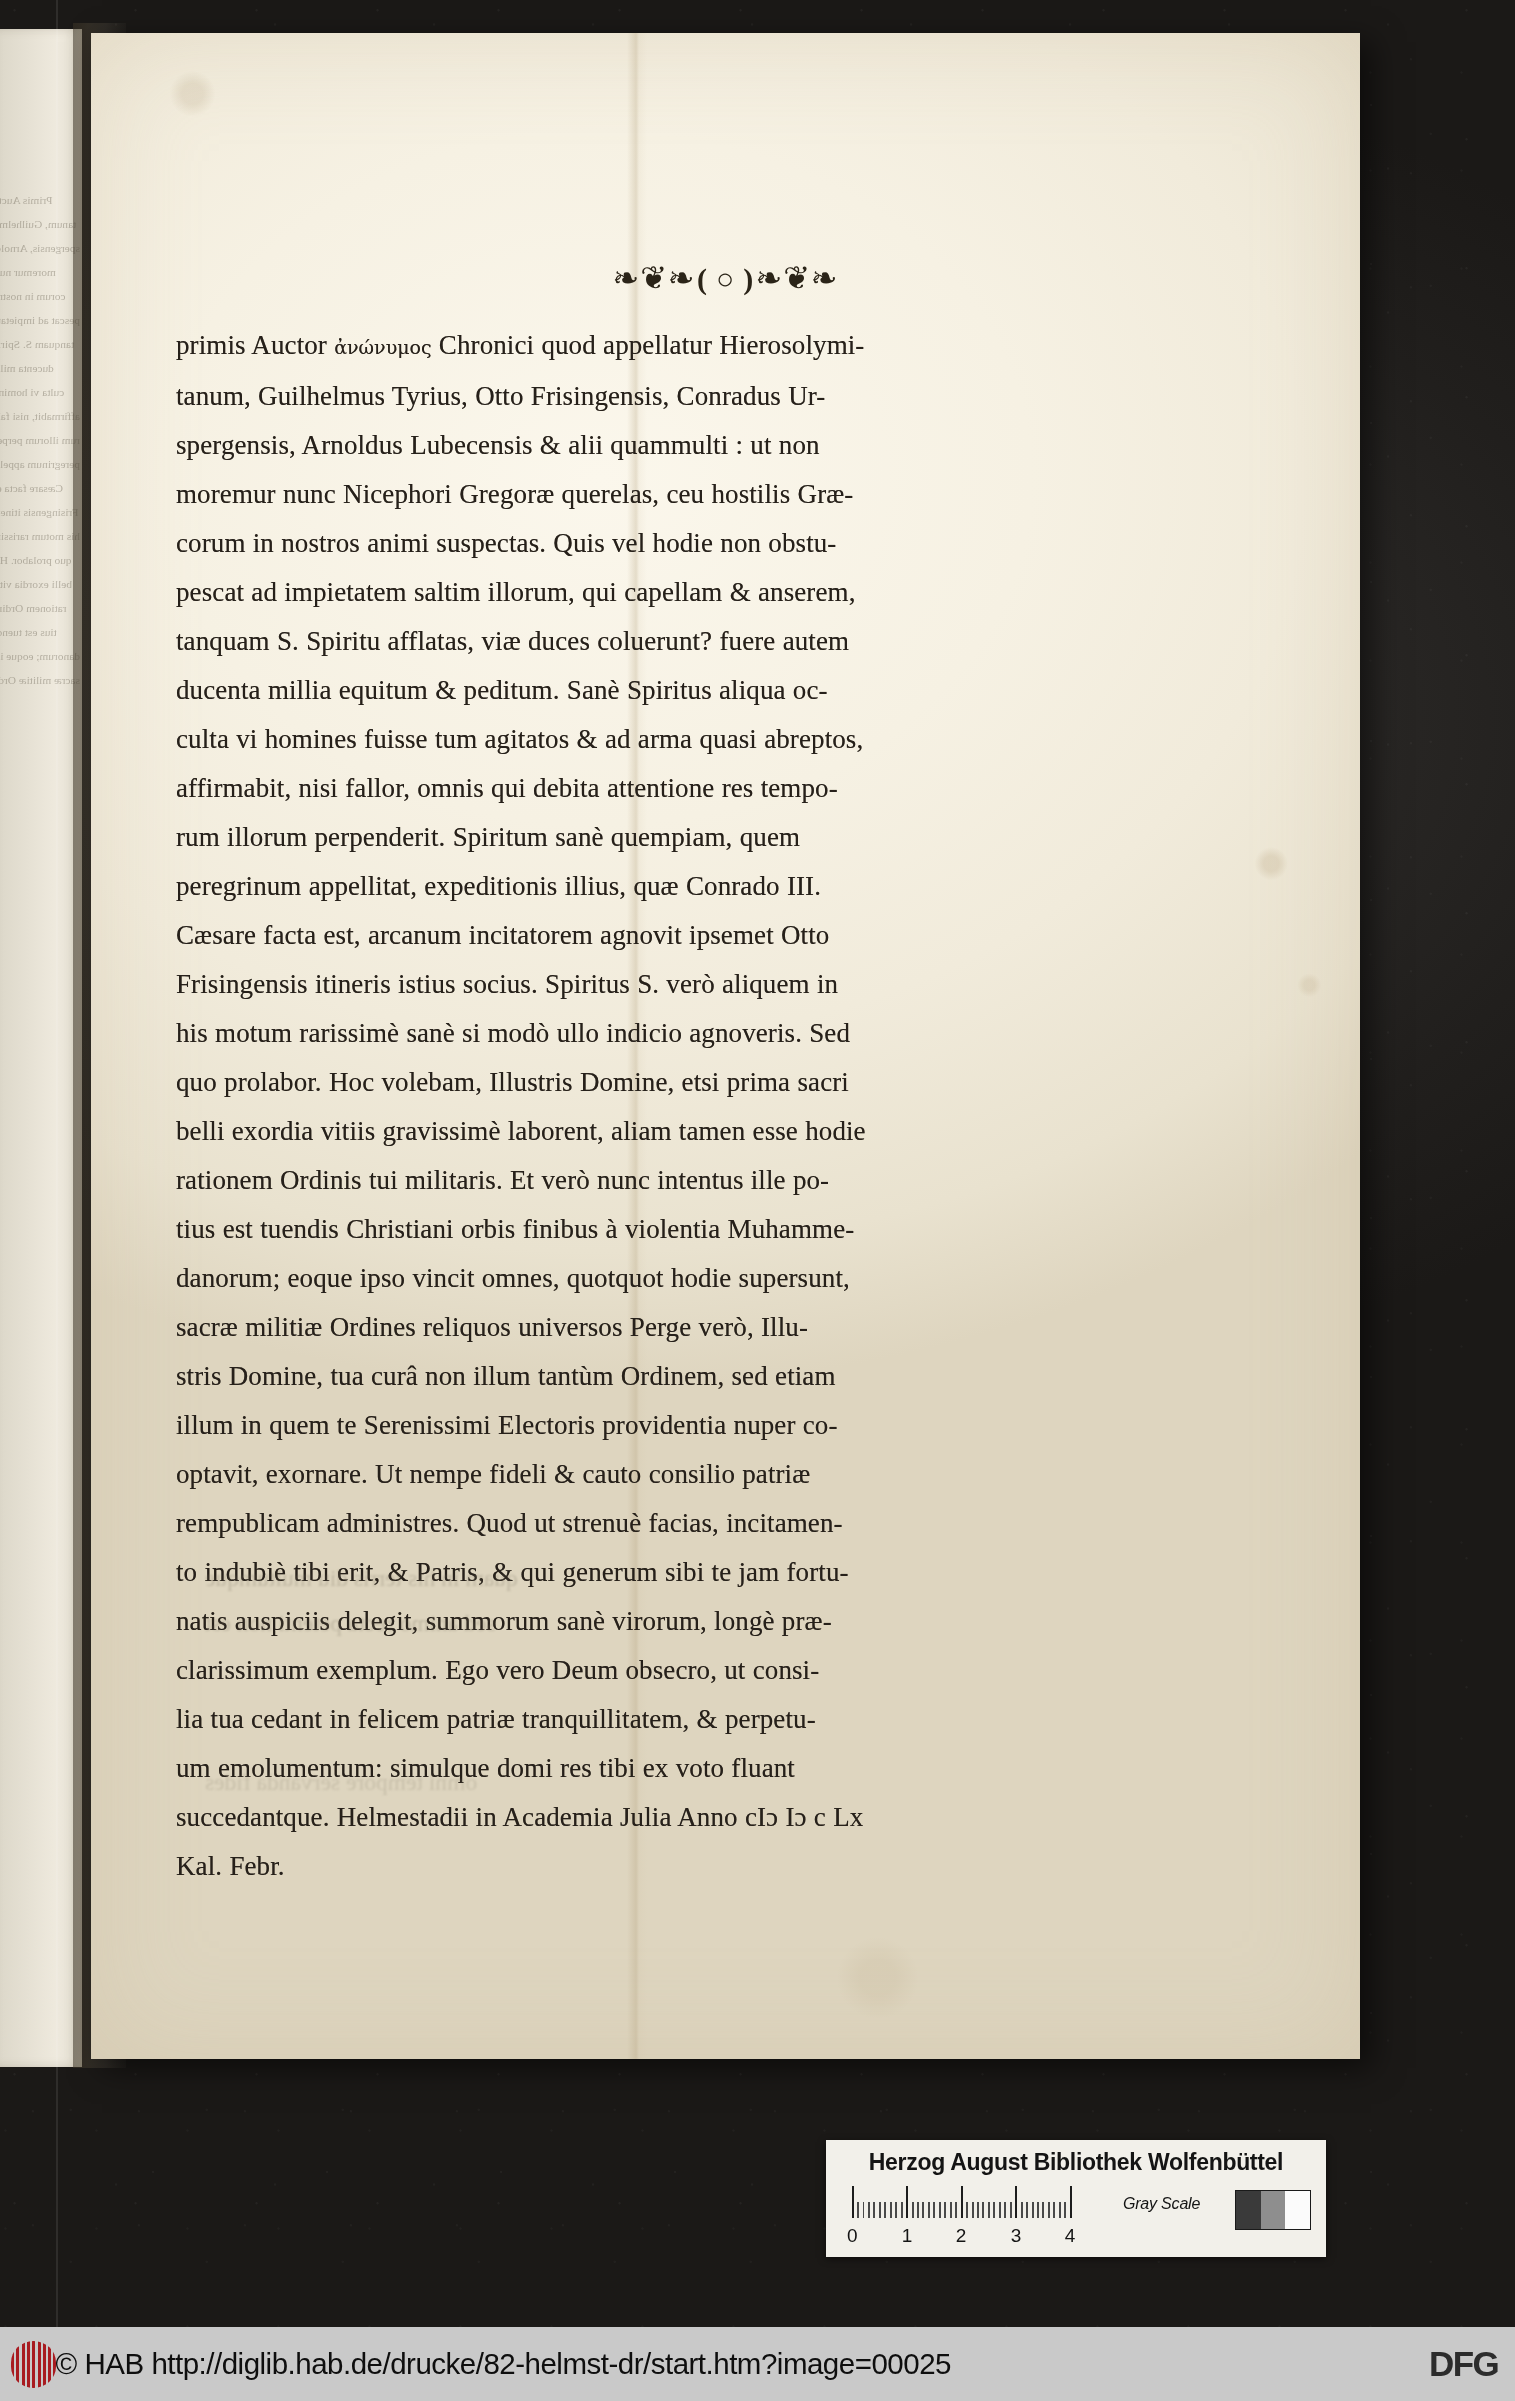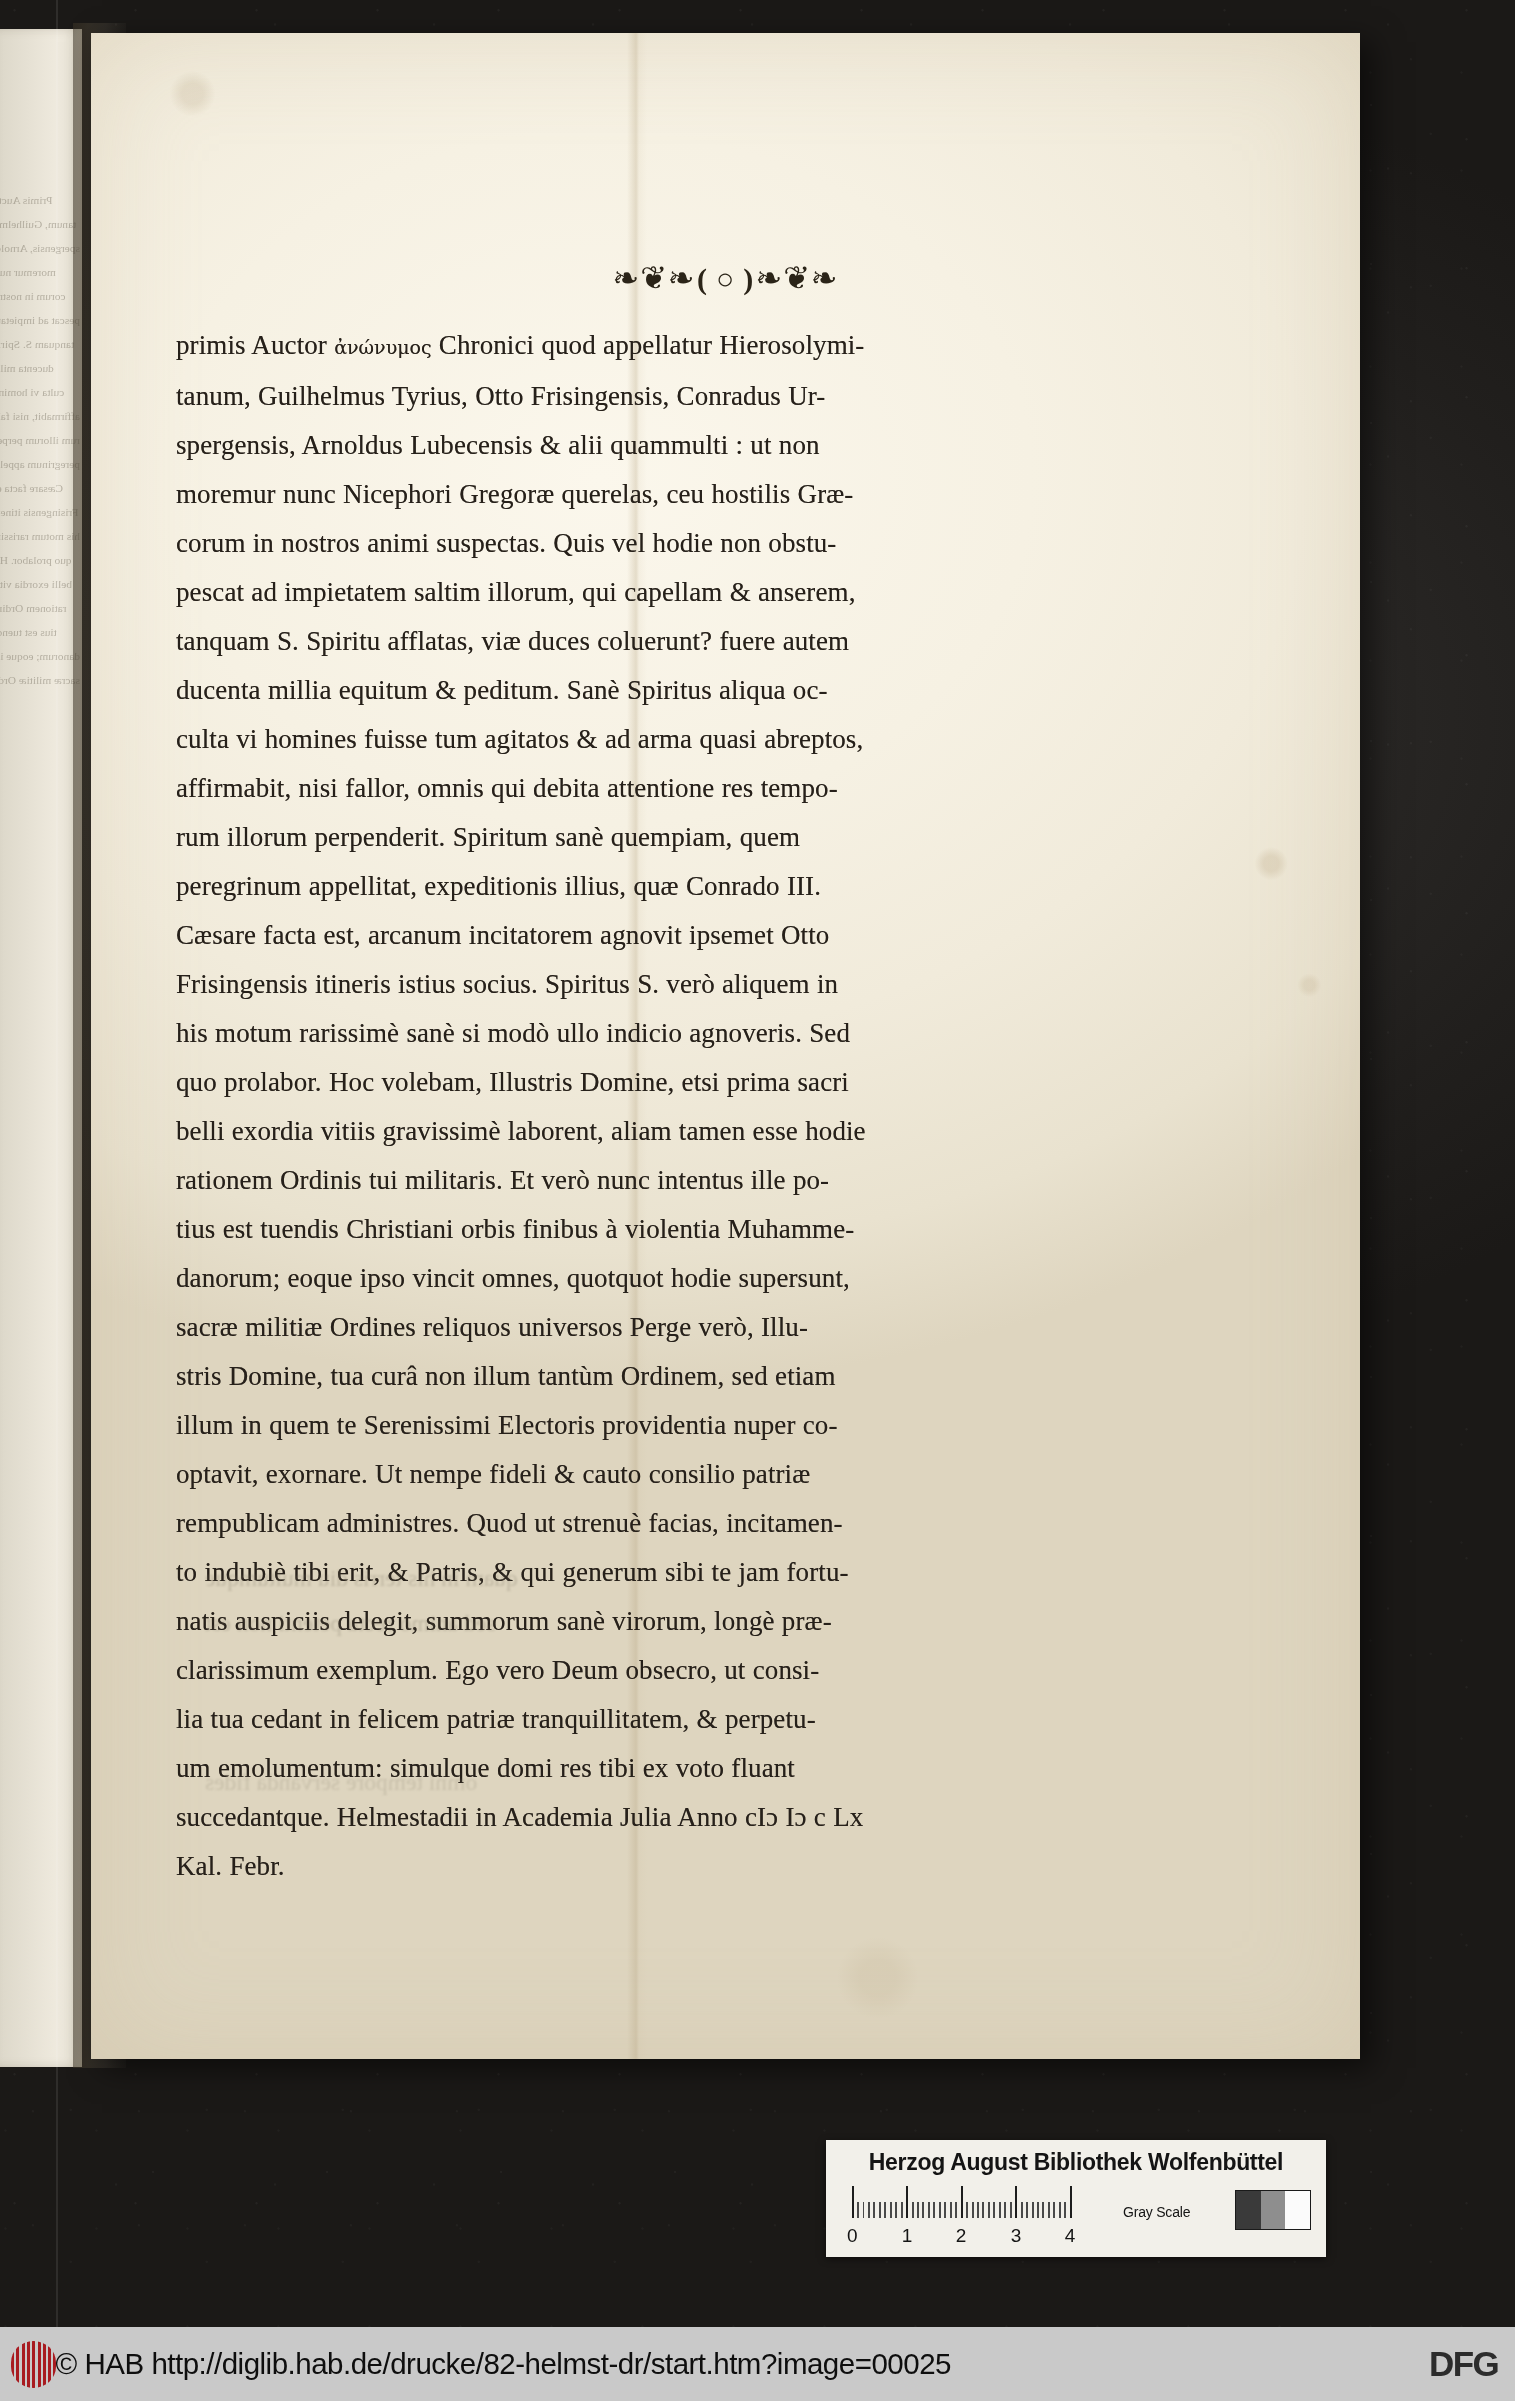--- a/index.html
+++ b/index.html
@@ -138,21 +138,21 @@
     font-weight:bold;font-size:23px;letter-spacing:-0.3px;
     white-space:nowrap;
   }
   #rulerwrap{position:absolute;left:21px;top:47px;width:250px;height:39px;}
   #rulerwrap .tick{position:absolute;bottom:7.6px;width:1.5px;background:#1d1d1d;}
   #rulerwrap .tick.maj{height:32px;width:2.3px;}
   #rulerwrap .tick.min{height:16px;background:#4a4a4a;}
   #rulernums{position:absolute;left:21px;top:85px;width:250px;height:26px;}
   #rulernums span{position:absolute;top:0;transform:translateX(-50%);font-size:19px;color:#141414;font-weight:500;}
   #grayscale-label{
-    position:absolute;left:297px;top:64px;font-size:14px;color:#141414;letter-spacing:-0.2px;
+    position:absolute;left:297px;top:55px;font-size:16px;color:#141414;letter-spacing:-0.2px;font-style:italic;
   }
   #grayscale-patches{
     position:absolute;left:409px;top:50px;width:74px;height:38px;
     border:1.5px solid #1a1a1a;display:flex;
   }
   #grayscale-patches div{flex:1 1 0;}
 
   
   #footer{
     position:absolute;left:0;bottom:0;width:1515px;height:74px;

